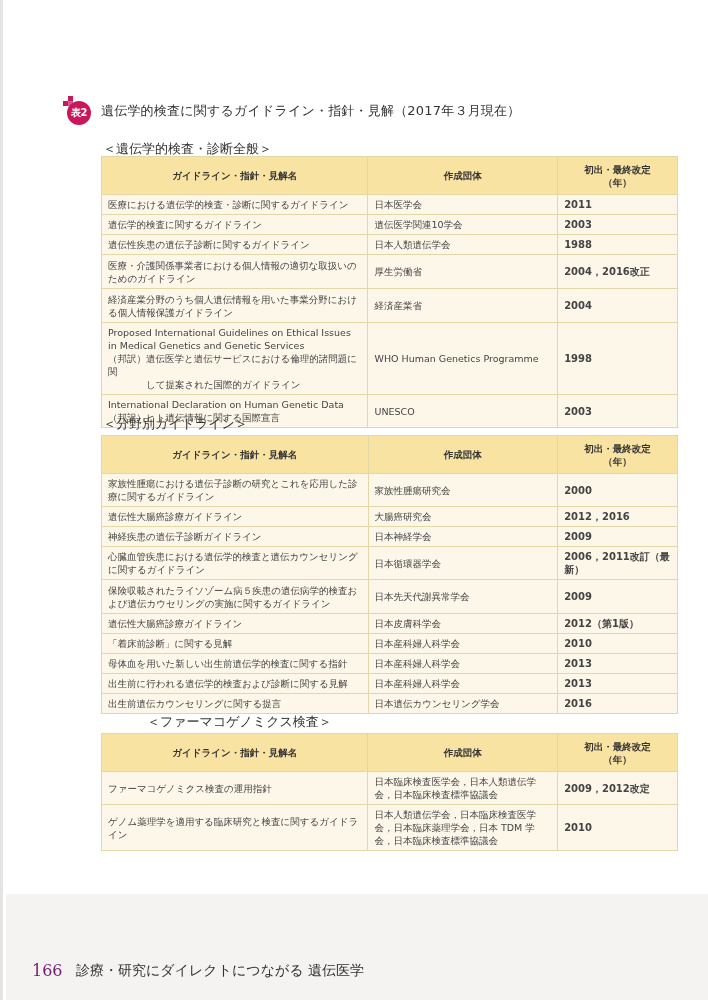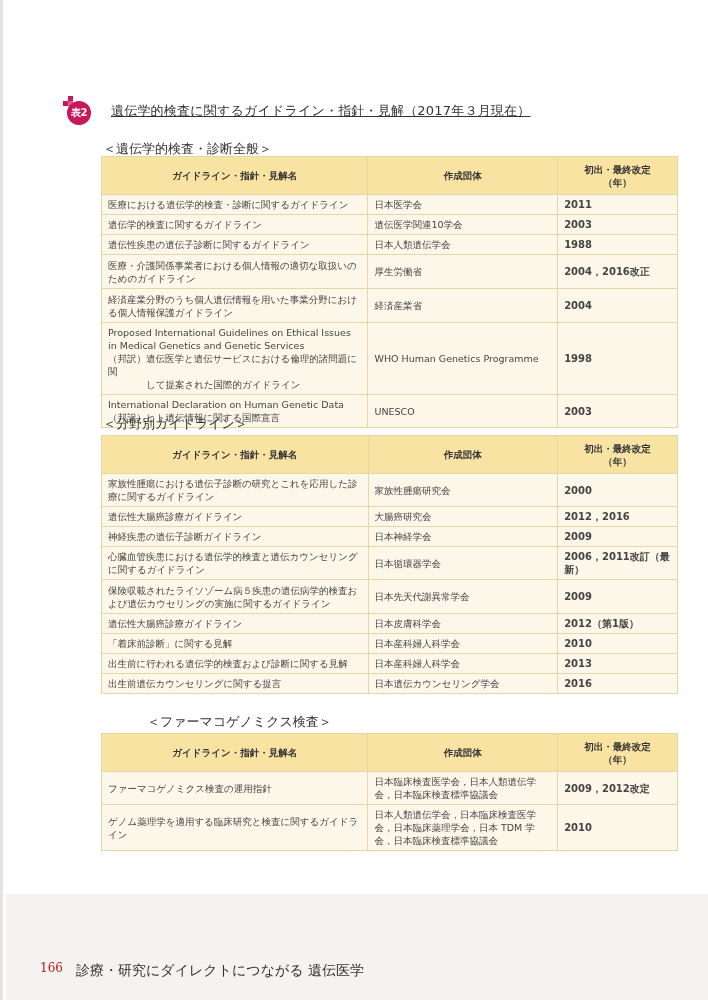--- a/index.html
+++ b/index.html
@@ -1,37 +1,37 @@
 <!DOCTYPE html>
 <html><head>
 <meta charset="utf-8">
 <style>
   * { box-sizing: border-box; margin: 0; padding: 0; }
   html, body { width: 708px; height: 1000px; background: #ffffff; overflow: hidden; }
   body { font-family: "DejaVu Sans", "Liberation Sans", sans-serif; color: #3a3a3a; position: relative; }
   .page { position: absolute; left: 0; top: 0; width: 708px; height: 1000px; border-left: 3px solid #e4e4e4; }
   .title-row { position: absolute; left: 60px; top: 96px; height: 30px; display: flex; align-items: center; }
-  .badge-wrap { position: relative; width: 32px; height: 30px; margin-right: 16px; }
+  .badge-wrap { position: relative; width: 32px; height: 30px; margin-right: 6px; }
   .badge-dots { position: absolute; left: 0; top: 0; width: 14px; height: 12px; }
   .badge-dots span { position: absolute; width: 5px; height: 5px; background: #c8175a; }
   .badge { position: absolute; left: 4px; top: 5px; width: 24px; height: 24px; border-radius: 50%; background: #c8175a; color: #fff; font-size: 10px; font-weight: bold; display: flex; align-items: center; justify-content: center; letter-spacing: -0.5px; }
-  .title-text { font-size: 13px; color: #333; letter-spacing: 0.2px; text-decoration: underline; }
+  .title-text { font-size: 13px; color: #333; letter-spacing: 0.2px; }
 
   .section-heading { position: absolute; left: 100px; font-size: 13px; color: #333; }
 
   table { position: absolute; left: 98px; width: 577px; border-collapse: collapse; font-size: 9.5px; color: #444; }
   th, td { border: 1px solid #e3d7a8; }
   th { background: #f9e3a3; color: #333; font-weight: bold; font-size: 9.5px; text-align: center; height: 38px; line-height: 13px; }
   td { background: #fdf7ea; padding: 3px 6px; line-height: 13px; vertical-align: middle; }
   td.c3 { font-size: 10px; font-weight: bold; }
   col.c1 { width: 267px; } col.c2 { width: 190px; } col.c3 { width: 120px; }
   .indent { display: block; padding-left: 38px; }
 
   .footer { position: absolute; left: 3px; top: 894px; width: 705px; height: 106px; background: #f4f3f1; }
-  .page-num { position: absolute; left: 26px; top: 67px; font-family: "DejaVu Serif", "Liberation Serif", serif; font-size: 12px; color: #b91c1c; margin-left: 8px; }
+  .page-num { position: absolute; left: 26px; top: 67px; font-family: "DejaVu Serif", "Liberation Serif", serif; font-size: 16px; color: #701a75; }
   .book-title { position: absolute; left: 70px; top: 68px; font-size: 14px; color: #333; }
 </style>
 </head>
 <body>
 
 <div class="page">
 
   <div class="title-row">
     <div class="badge-wrap">
       <div class="badge-dots">
@@ -148,20 +148,25 @@
         <td>遺伝性大腸癌診療ガイドライン</td>
         <td>日本皮膚科学会</td>
         <td class="c3">2012（第1版）</td>
       </tr>
       <tr style="height:19px">
         <td>「着床前診断」に関する見解</td>
         <td>日本産科婦人科学会</td>
         <td class="c3">2010</td>
       </tr>
       <tr style="height:19px">
+        <td>母体血を用いた新しい出生前遺伝学的検査に関する指針</td>
+        <td>日本産科婦人科学会</td>
+        <td class="c3">2013</td>
+      </tr>
+      <tr style="height:19px">
         <td>出生前に行われる遺伝学的検査および診断に関する見解</td>
         <td>日本産科婦人科学会</td>
         <td class="c3">2013</td>
       </tr>
       <tr style="height:19px">
         <td>出生前遺伝カウンセリングに関する提言</td>
         <td>日本遺伝カウンセリング学会</td>
         <td class="c3">2016</td>
       </tr>
     </tbody>

